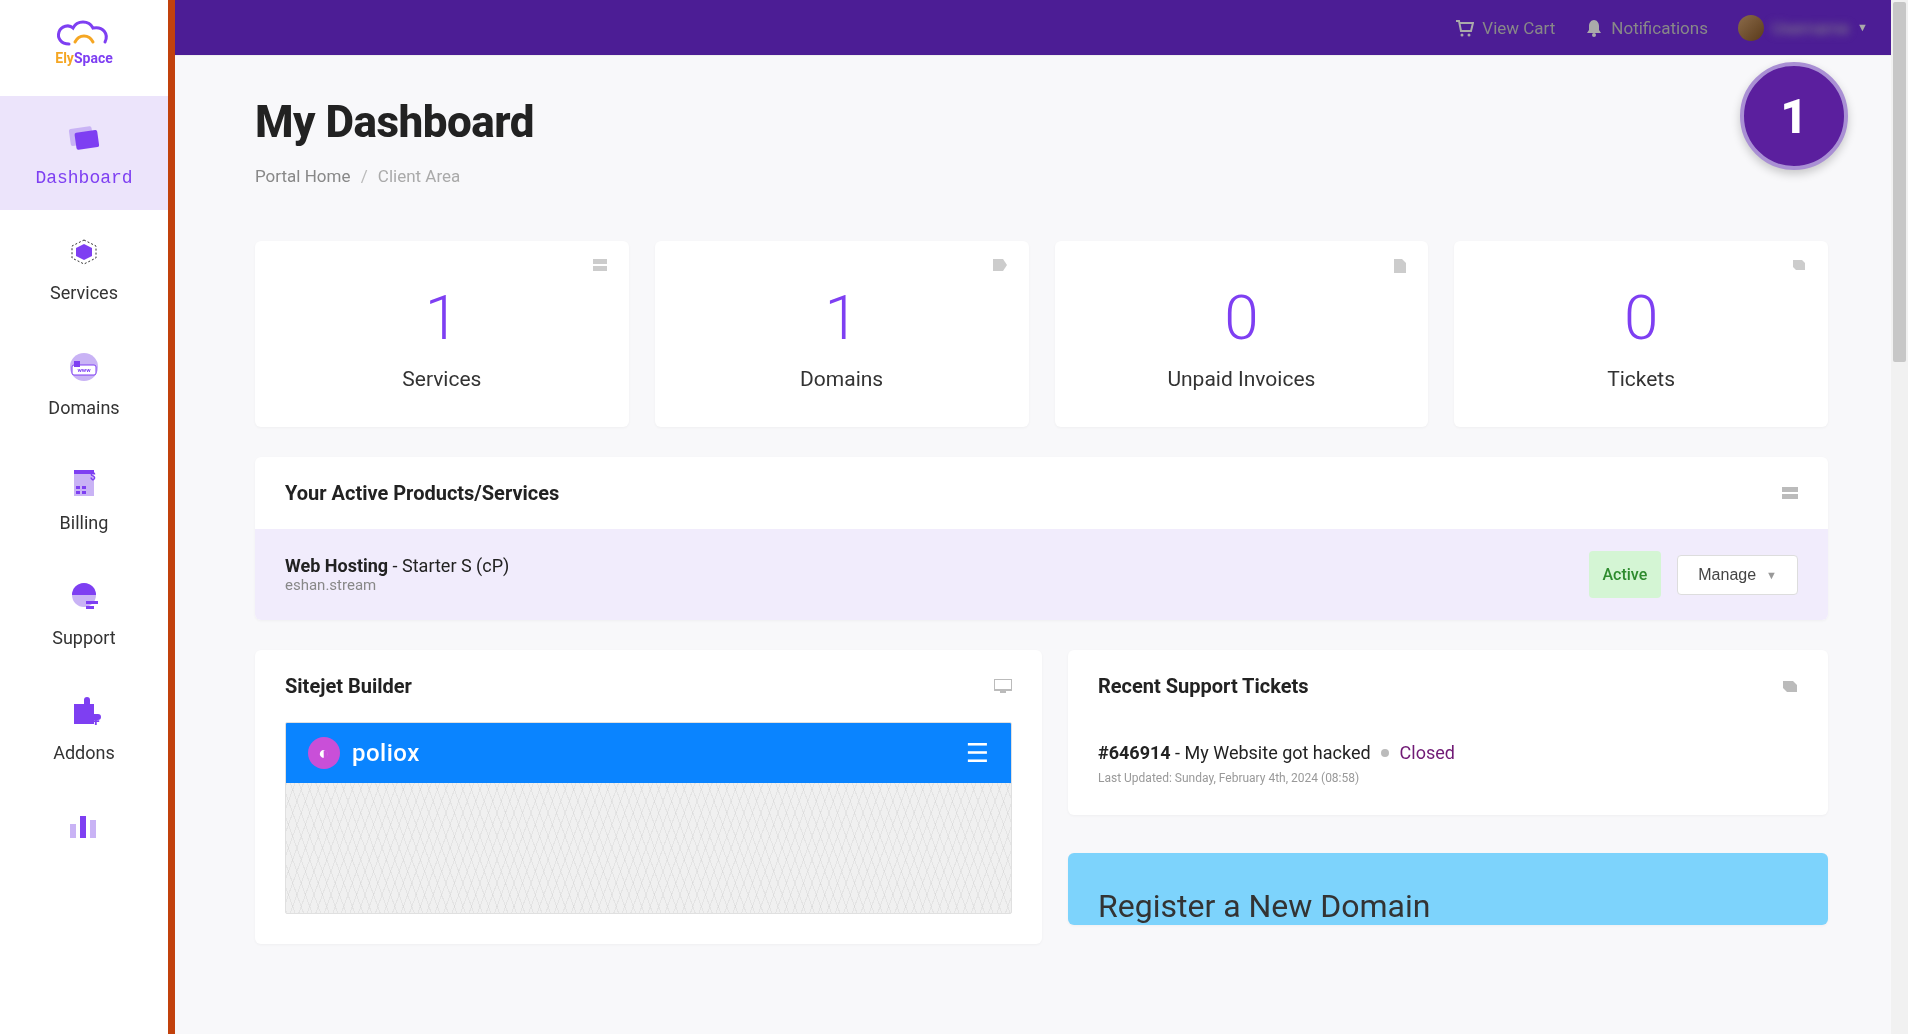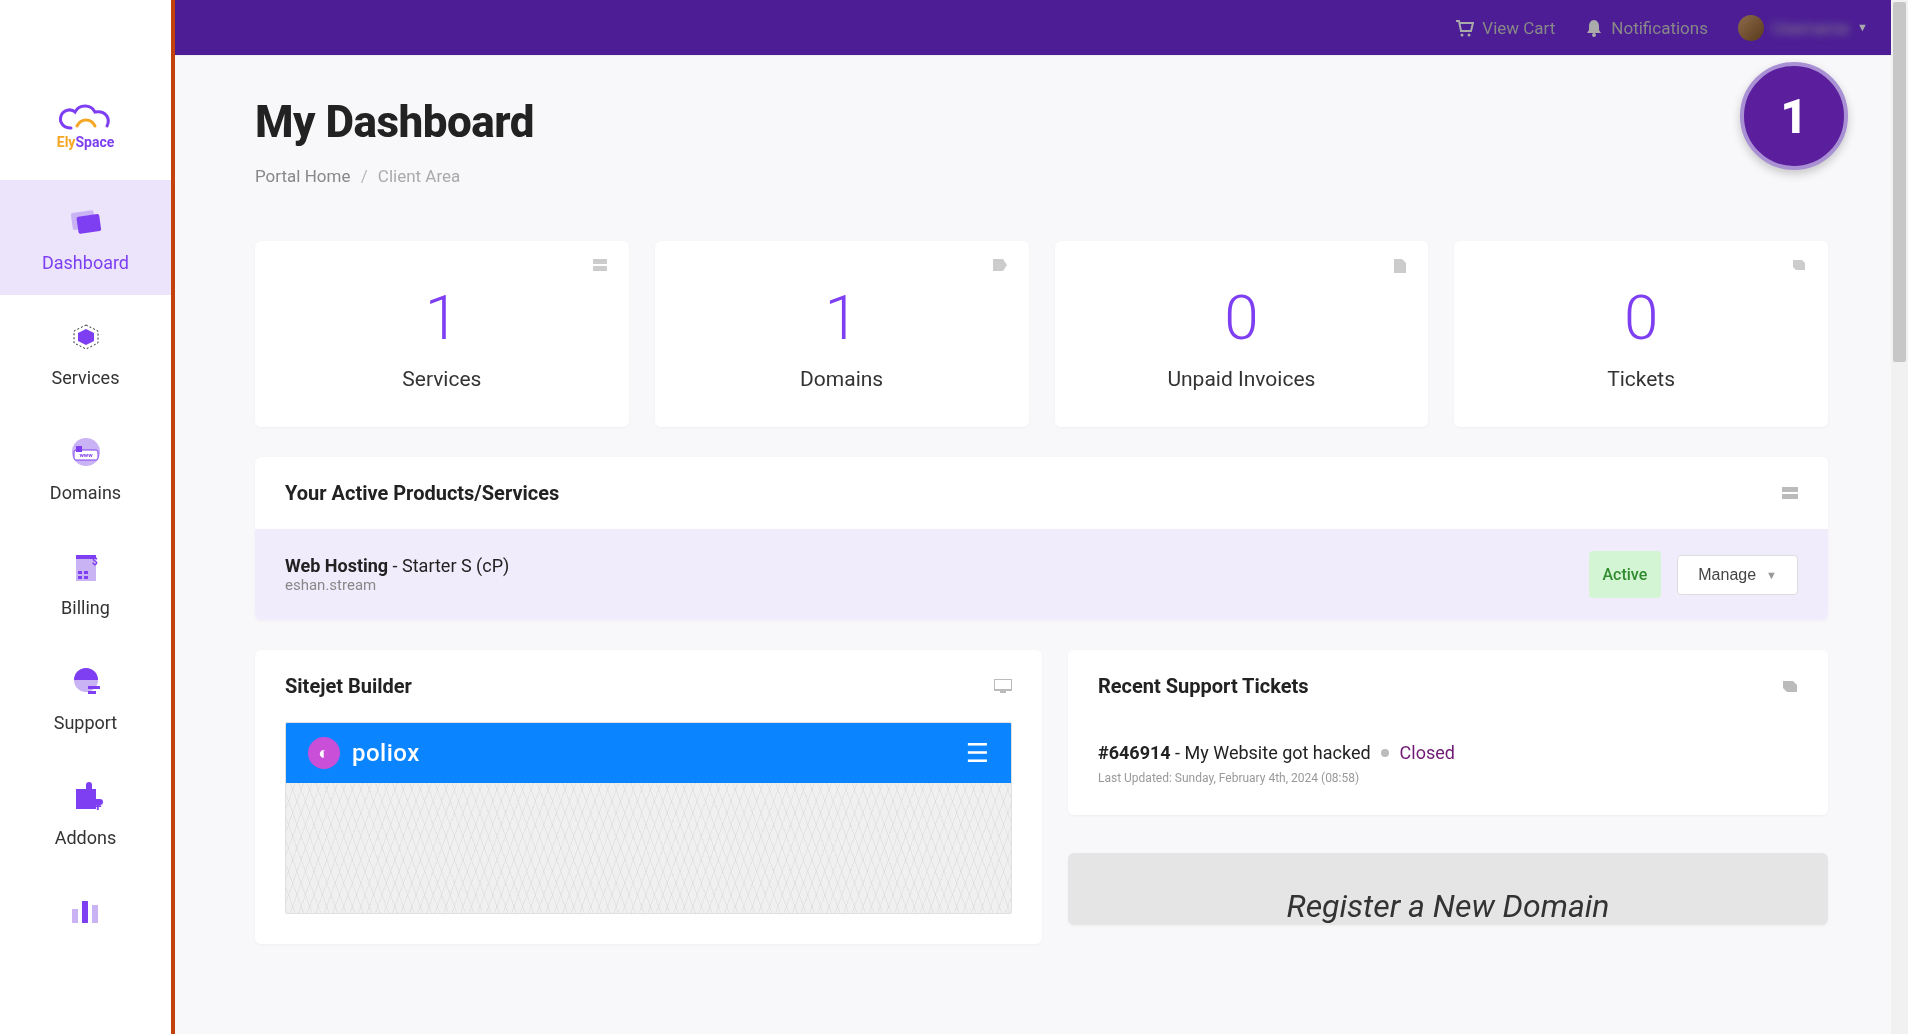--- a/index.html
+++ b/index.html
@@ -9,45 +9,45 @@
   color: #333;
   width: 1908px;
   height: 1034px;
   overflow: hidden;
   position: relative;
 }
 .layout { display: flex; width: 100%; height: 100%; }
 .sidebar {
   width: 175px;
   background: #fff;
-  border-right: 4px solid #c2410c;
+  border-right: 7px solid #c2410c;
   display: flex;
   flex-direction: column;
   align-items: center;
-  padding-top: 8px;
-  justify-content: center;
+  padding-top: 16px;
 }
 .logo-wrap { margin-bottom: 30px; text-align:center; }
 .logo-cloud { font-size: 32px; }
 .logo-text { font-size: 14px; font-weight: 700; color: #7e3ff2; }
 .logo-text .orange { color: #f5a623; }
 .nav-item {
   width: 100%;
   display: flex;
   flex-direction: column;
   align-items: center;
   padding: 22px 0 22px 0;
   cursor: pointer;
   color: #333;
   font-size: 18px;
   font-weight: 400;
 }
 .nav-item.active {
   background: #ece4fb;
   color: #7e3ff2;
+  font-family: Liberation Mono, monospace;
 }
 .nav-icon {
   width: 40px; height: 40px;
   display: flex; align-items: center; justify-content: center;
   margin-bottom: 10px;
 }
 .main { flex: 1; display: flex; flex-direction: column; overflow: hidden; }
 .topbar {
   height: 56px;
   background: #4c1d95;
@@ -216,26 +216,25 @@
 .ticket-line1 strong { font-weight: 700; }
 .ticket-status-dot {
   display: inline-block;
   width: 8px; height: 8px; border-radius: 50%;
   background: #bbb;
   margin: 0 6px 2px 6px;
 }
 .ticket-status { color: #701a75; }
 .ticket-line2 { font-size: 12px; color: #999; margin-top: 8px; }
 .register-panel {
-  background: #e5e5e5;
+  background: #7dd3fc;
   border-radius: 6px;
   box-shadow: 0 1px 3px rgba(0,0,0,0.04);
   padding: 34px 30px 0 30px;
-  text-align: center;
-  font-style: italic;
+  text-align: left;
 }
 .register-title {
   font-size: 32px;
   color: #333;
   font-weight: 400;
 }
 .floating-badge {
   position: absolute;
   top: 62px;
   right: 60px;

